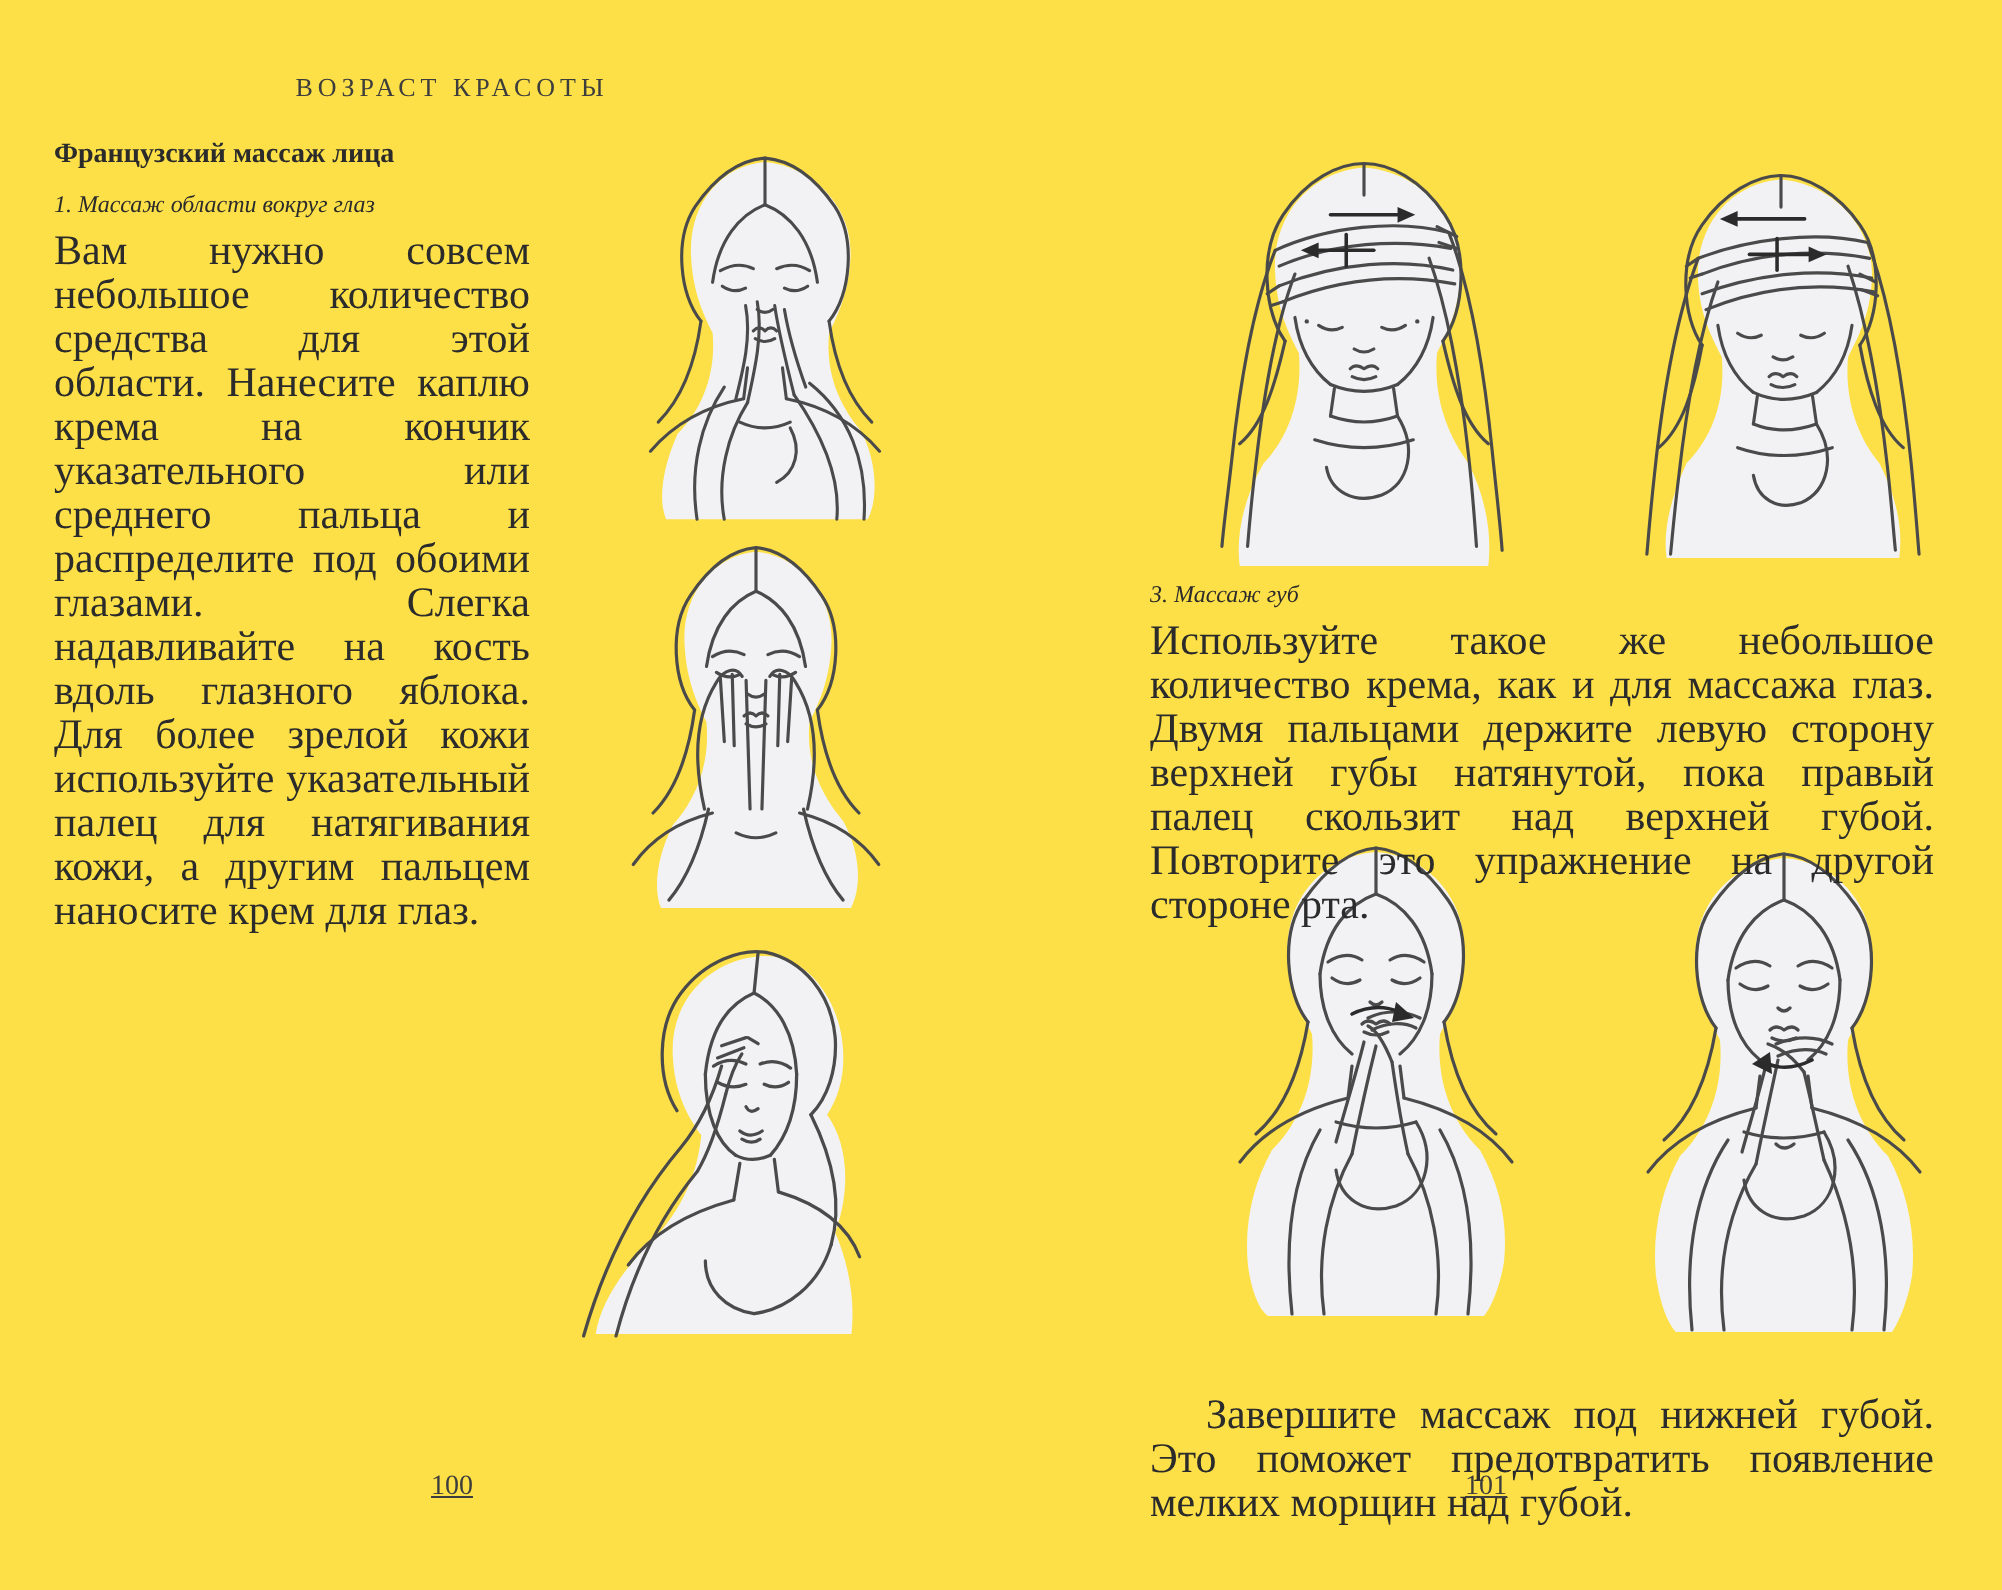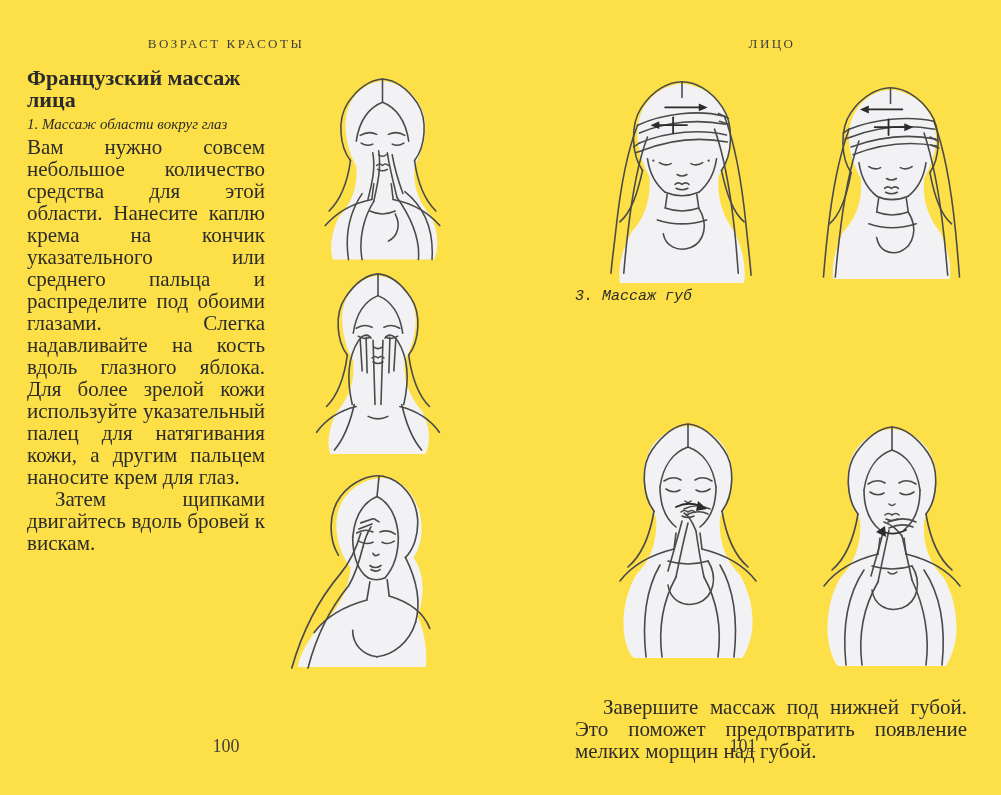--- a/index.html
+++ b/index.html
@@ -3,51 +3,49 @@
 <meta charset="utf-8">
 <style>
   html,body{margin:0;padding:0;background:#e9e9e9;}
   .spread{position:relative;width:1001px;height:795px;background:#fde047;overflow:hidden;
           font-family:"Liberation Serif","DejaVu Serif",serif;color:#2b2b2b;}
   .running-head{position:absolute;top:36px;font-size:13px;letter-spacing:2.5px;color:#3d3d3d;
                 text-align:center;text-transform:uppercase;}
   .running-head.left{left:25px;width:402px;}
   .running-head.right{left:575px;width:394px;}
   .col-left{position:absolute;left:27px;top:67px;width:238px;}
-  .book-title{font-weight:bold;font-size:22px;margin:0 0 2px 0;line-height:22px;}
-  .sec-head{font-style:italic;font-weight:normal;font-size:15px;margin:0 0 1px 0;line-height:22px;}
+  .book-title{font-weight:bold;font-size:14px;margin:0 0 2px 0;line-height:22px;}
+  .sec-head{font-style:italic;font-weight:normal;font-size:12px;margin:0 0 1px 0;line-height:22px;}
   p.body{font-size:21px;line-height:22px;text-align:justify;margin:0;hyphens:none;}
   .ind{text-indent:28px;}
   .gap{margin-top:21px;}
   .col-right{position:absolute;left:575px;width:392px;}
-  .sec3{top:286px;font-family:Liberation Mono, monospace;}
+  .sec3{top:286px;}
   .final{top:696px;}
-  .pagenum{position:absolute;top:736px;font-size:18px;color:#3d3d3d;text-align:center;}
+  .pagenum{position:absolute;top:736px;font-size:14px;color:#3d3d3d;text-align:center;text-decoration:underline;}
   .pagenum.left{left:25px;width:402px;}
   .pagenum.right{left:546px;width:394px;}
   .fig{position:absolute;}
   .fig .wash{fill:#f2f2f5;stroke:none;}
   .fig .line path{fill:none;stroke:#4a4a4a;stroke-width:1.6;stroke-linecap:round;stroke-linejoin:round;}
   .fig .dot{fill:#4a4a4a;}
   .fig .arrow{fill:none;stroke:#2b2b2b;stroke-width:1.8;stroke-linecap:round;}
   .fig .ah{fill:#2b2b2b;stroke:none;}
 </style>
 </head>
 <body>
 
 <div class="spread">
 
   <div class="running-head left">ВОЗРАСТ КРАСОТЫ</div>
-  <div class="running-head right">ЛИЦО</div>
 
   <div class="col-left">
     <h2 class="book-title">Французский массаж лица</h2>
     <h3 class="sec-head">1. Массаж области вокруг глаз</h3>
     <p class="body">Вам нужно совсем небольшое количество средства для этой области. Нанесите каплю крема на кончик указательного или среднего пальца и распределите под обоими глазами. Слегка надавливайте на кость вдоль глазного яблока. Для более зрелой кожи используйте указательный палец для натягивания кожи, а другим пальцем наносите крем для глаз.</p>
-    <p class="body ind gap">Затем щипками двигайтесь вдоль бровей к вискам.</p>
   </div>
 
   <svg class="fig" style="left:300px;top:62px;width:165px;height:202px" viewBox="0 0 170 205" aria-label="woman-applying-cream-under-eyes-illustration">
     <path class="wash" d="M85,18 C62,20 45,40 47,68 C48,86 54,98 58,106 C60,128 52,146 40,158 C32,176 30,192 34,202 L138,202 C144,190 142,170 134,156 C124,144 116,128 118,106 C122,98 128,86 129,68 C131,40 108,20 85,18 Z"></path>
     <g class="line">
       <path d="M52,100 C41,86 38,58 49,41 C60,25 72,17 85,16"></path>
       <path d="M85,16 C98,17 110,25 121,41 C132,58 129,86 118,100"></path>
       <path d="M85,17 L85,40"></path>
       <path d="M85,40 C72,45 61,58 58,80"></path>
       <path d="M85,40 C98,45 109,58 112,80"></path>
@@ -304,20 +302,21 @@
       <path d="M110,124 C104,116 98,112 92,110"></path>
       <path d="M96,110 C106,106 116,106 124,110"></path>
       <path d="M97,116 C106,112 114,112 121,115"></path>
     </g>
     <path class="arrow" d="M114,118 Q102,124 92,120"></path>
     <polygon class="ah" points="93,114 84,120 94,125"></polygon>
   </svg>
 
   <div class="col-right sec3">
     <h3 class="sec-head">3. Массаж губ</h3>
+    <p class="body">Используйте такое же небольшое количество крема, как и для массажа глаз. Двумя пальцами держите левую сторону верхней губы натянутой, пока правый палец скользит над верхней губой. Повторите это упражнение на другой стороне рта.</p>
   </div>
 
   <div class="col-right final">
     <p class="body ind">Завершите массаж под нижней губой. Это поможет предотвратить появление мелких морщин над губой.</p>
   </div>
 
   <div class="pagenum left">100</div>
   <div class="pagenum right">101</div>
 
 </div>

